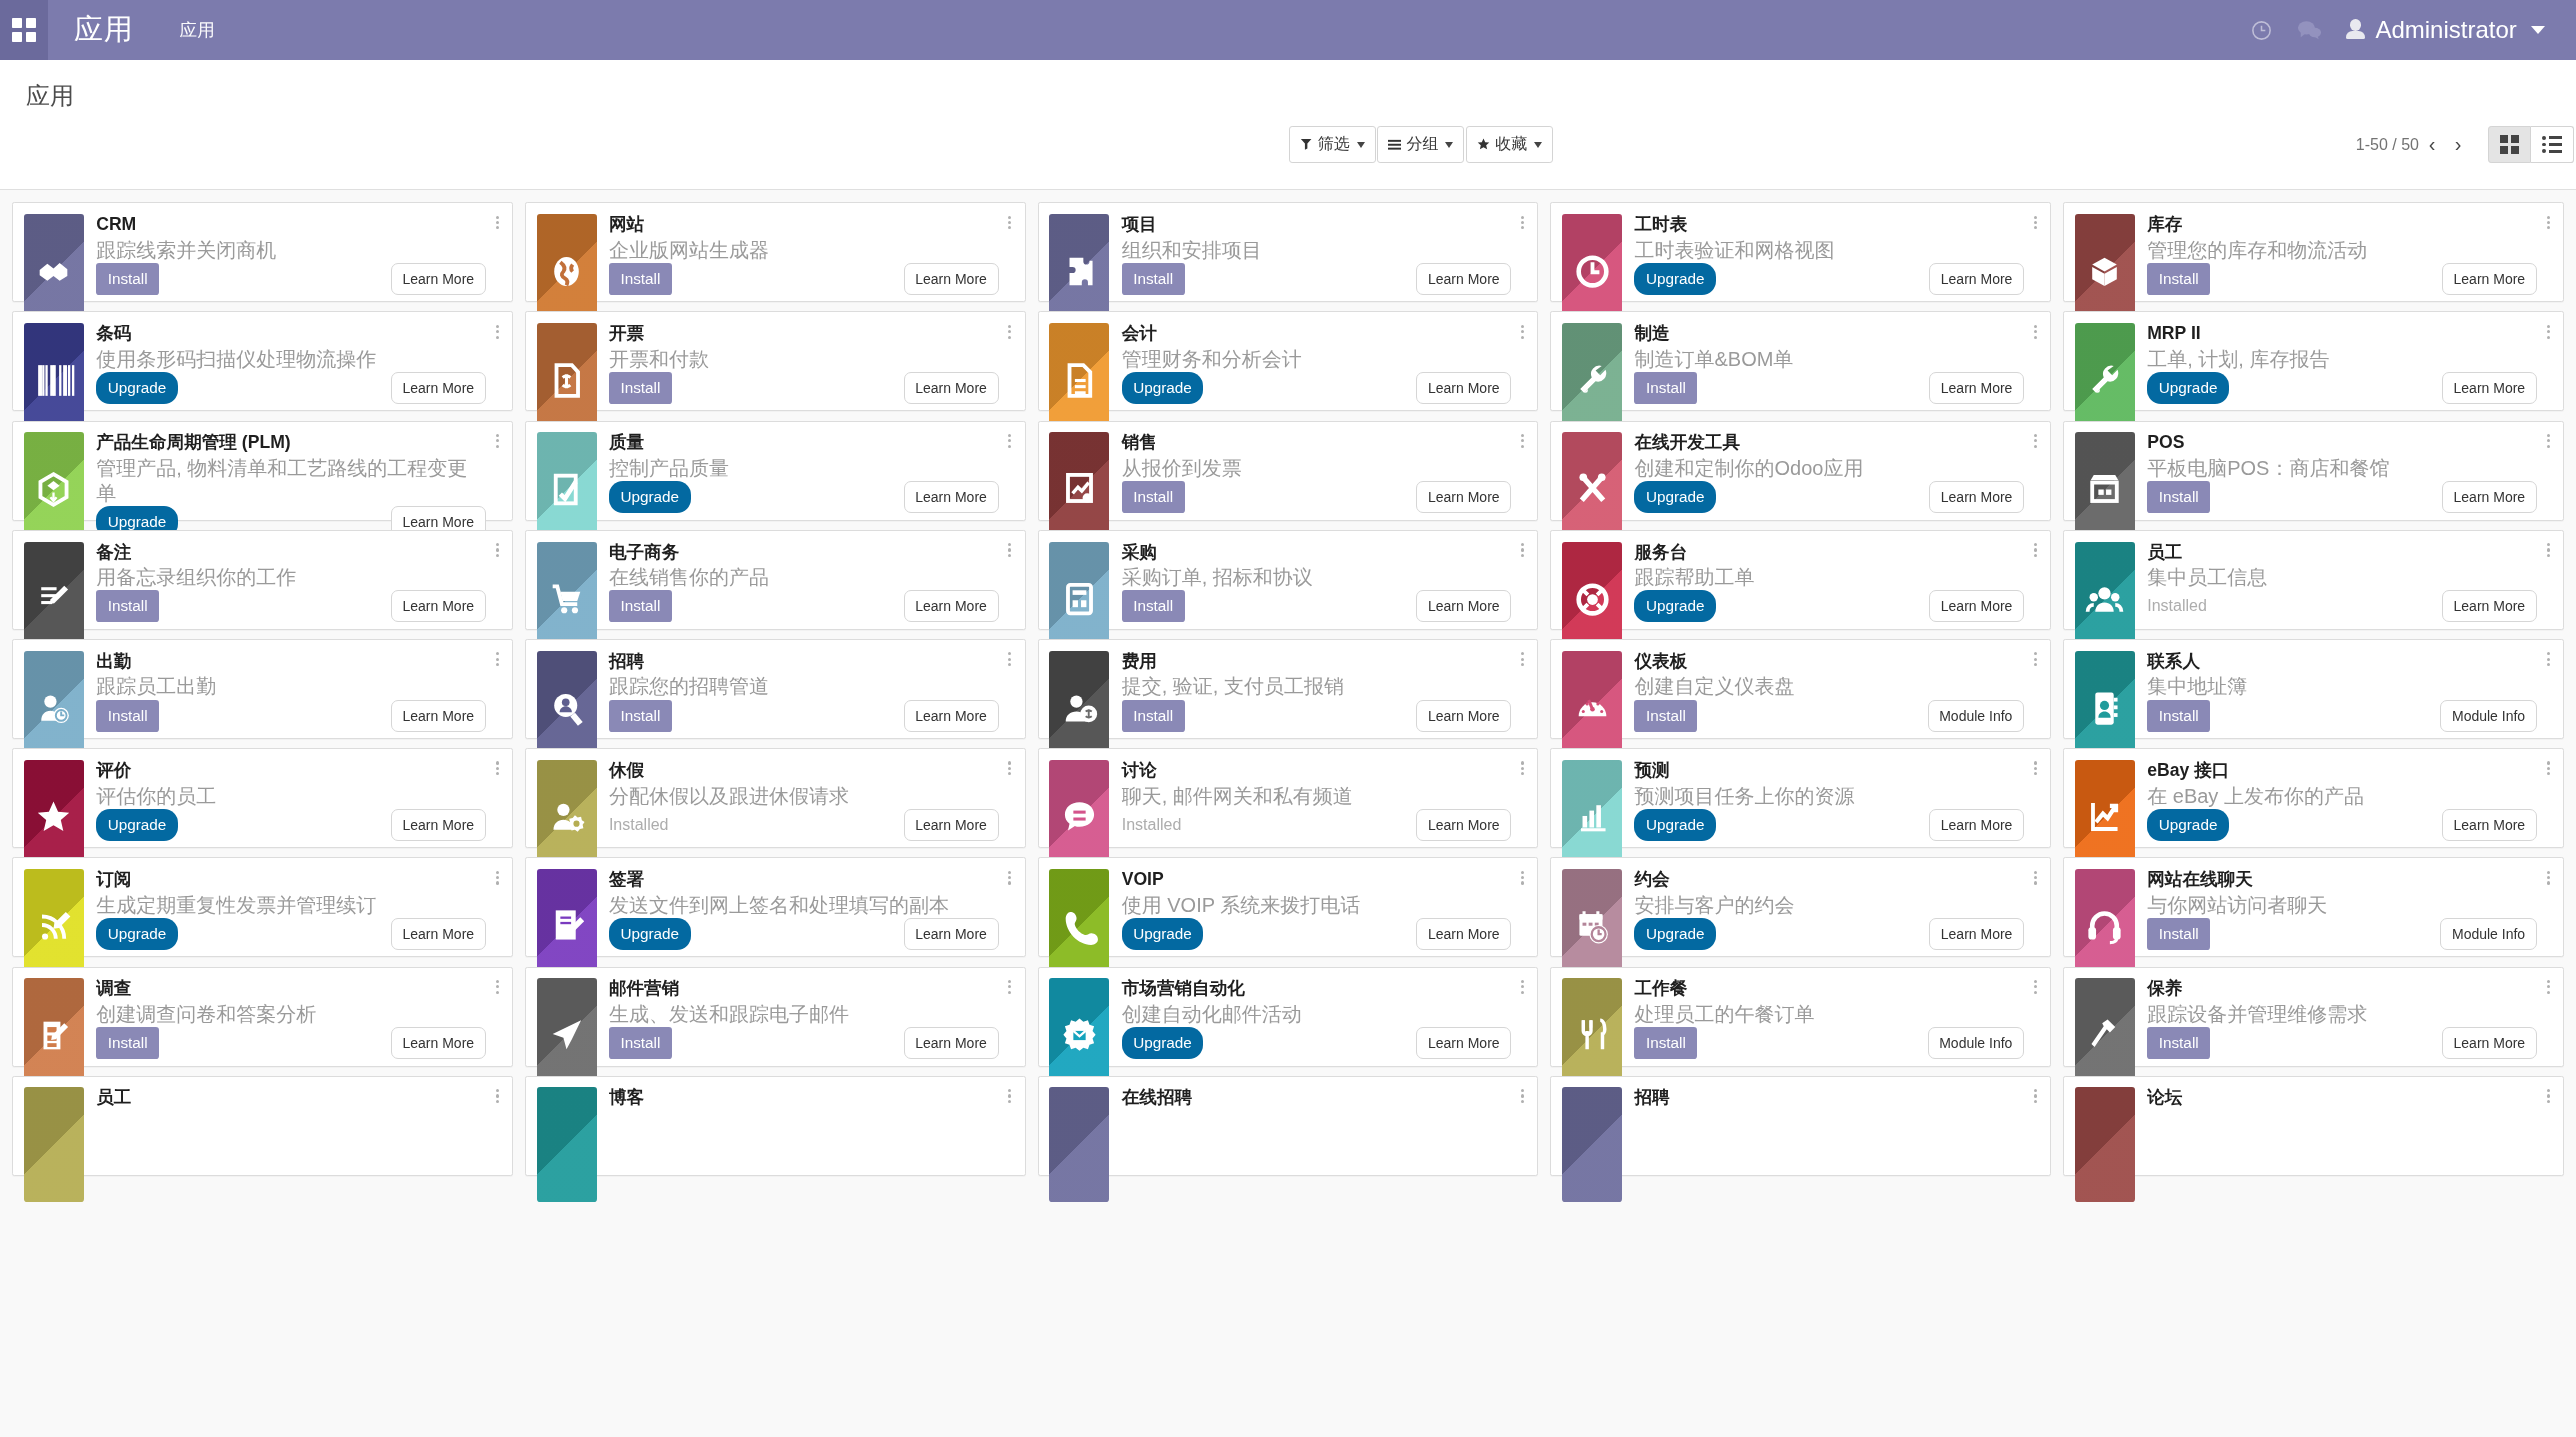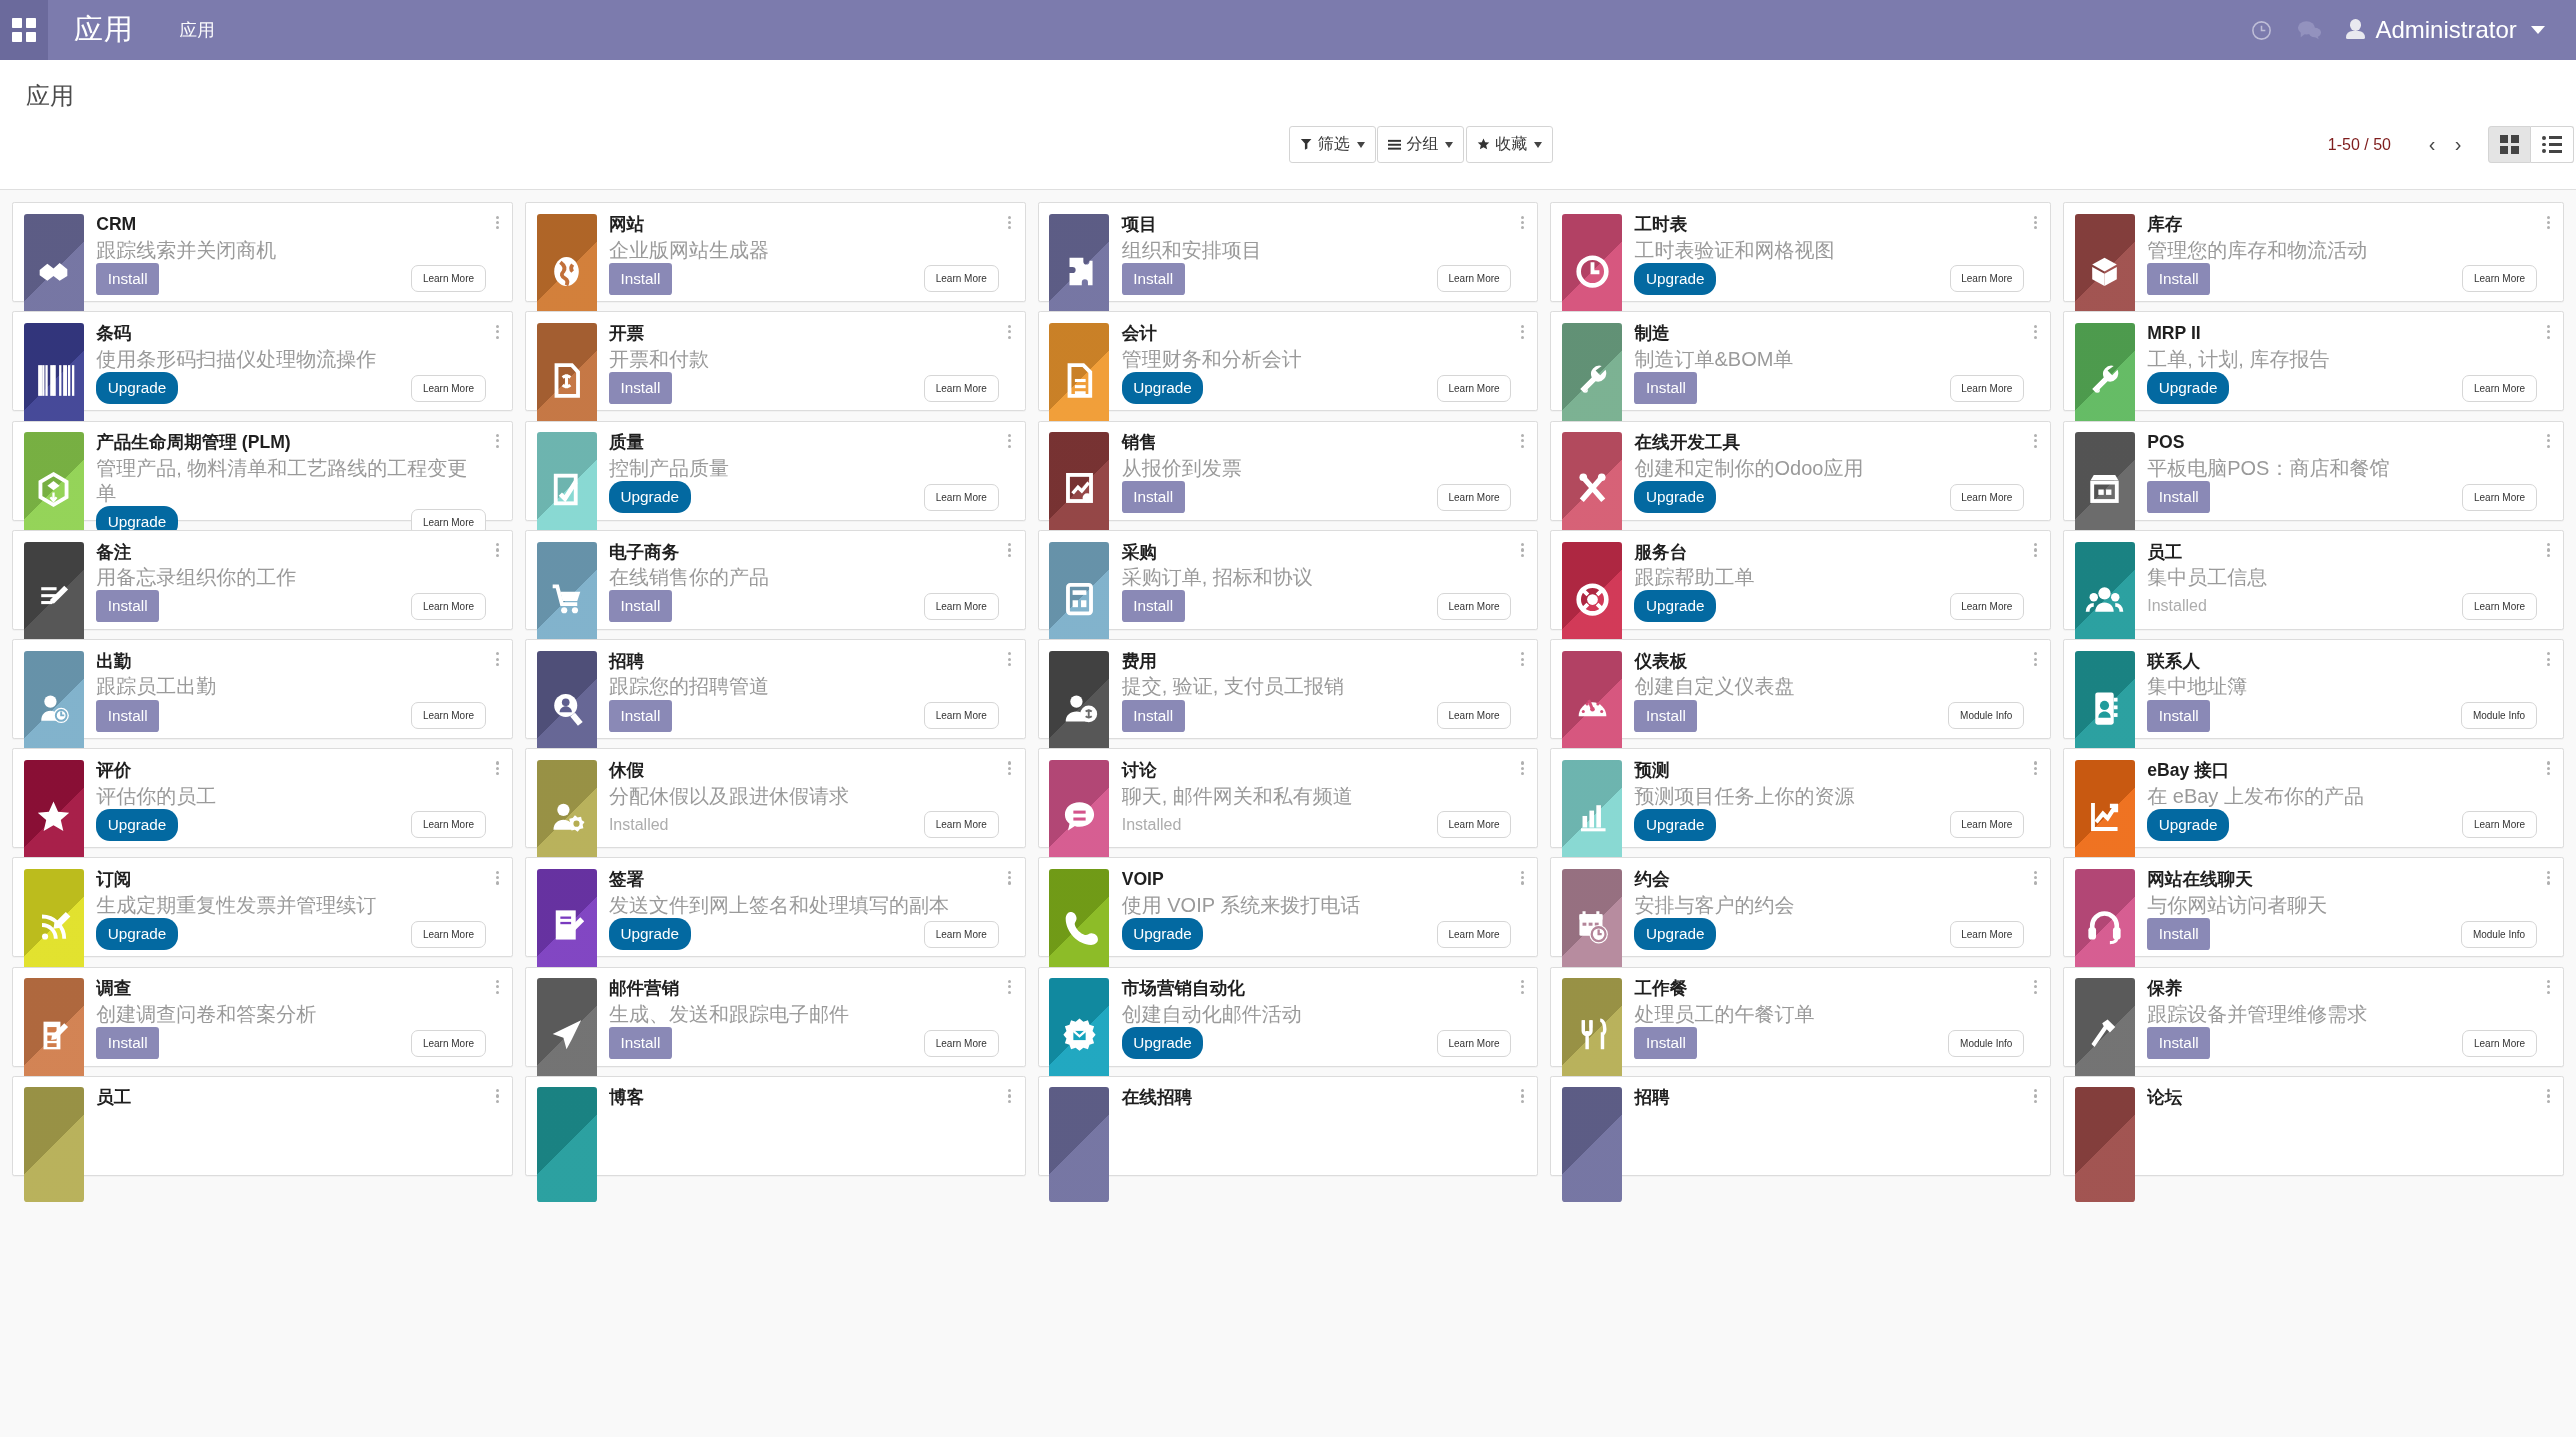--- a/index.html
+++ b/index.html
@@ -171,21 +171,21 @@
     width: 0; height: 0;
     border-left: 4.6px solid transparent;
     border-right: 4.6px solid transparent;
     border-top: 6.1px solid #444;
     margin-left: 1.5px;
   }
   .pager-area {
     margin-left: auto;
     display: flex; align-items: center; gap: 0;
   }
-  .pager-count { font-size: 16px; color: #7f1d1d; margin-right: 28px; }
+  .pager-count { font-size: 16px; color: #737373; margin-right: 0; }
   .pager-arrow {
     width: 26px; height: 31px;
     display: flex; align-items: center; justify-content: center;
     cursor: pointer;
     font-size: 20px; color: #444;
   }
   .view-switcher { display: flex; margin-left: 17px; }
   .view-btn {
     width: 43px; height: 37px;
     border: 0.8px solid #d4d4d4;
@@ -286,21 +286,21 @@
   }
   .state-installed {
     color: #adadad;
     font-size: 16px;
   }
   .btn-secondary {
     background: #fff;
     color: #333;
     border: 0.8px solid #d6d6d6;
     border-radius: 7px;
-    font-size: 10px;
+    font-size: 14px;
     padding: 7px 10.7px;
     cursor: pointer;
     font-family: "Liberation Sans", sans-serif;
     white-space: nowrap;
   }
   .kebab {
     position: absolute;
     top: 9.2px; right: 7.7px;
     width: 14px; height: 20px;
     display: flex; flex-direction: column;

